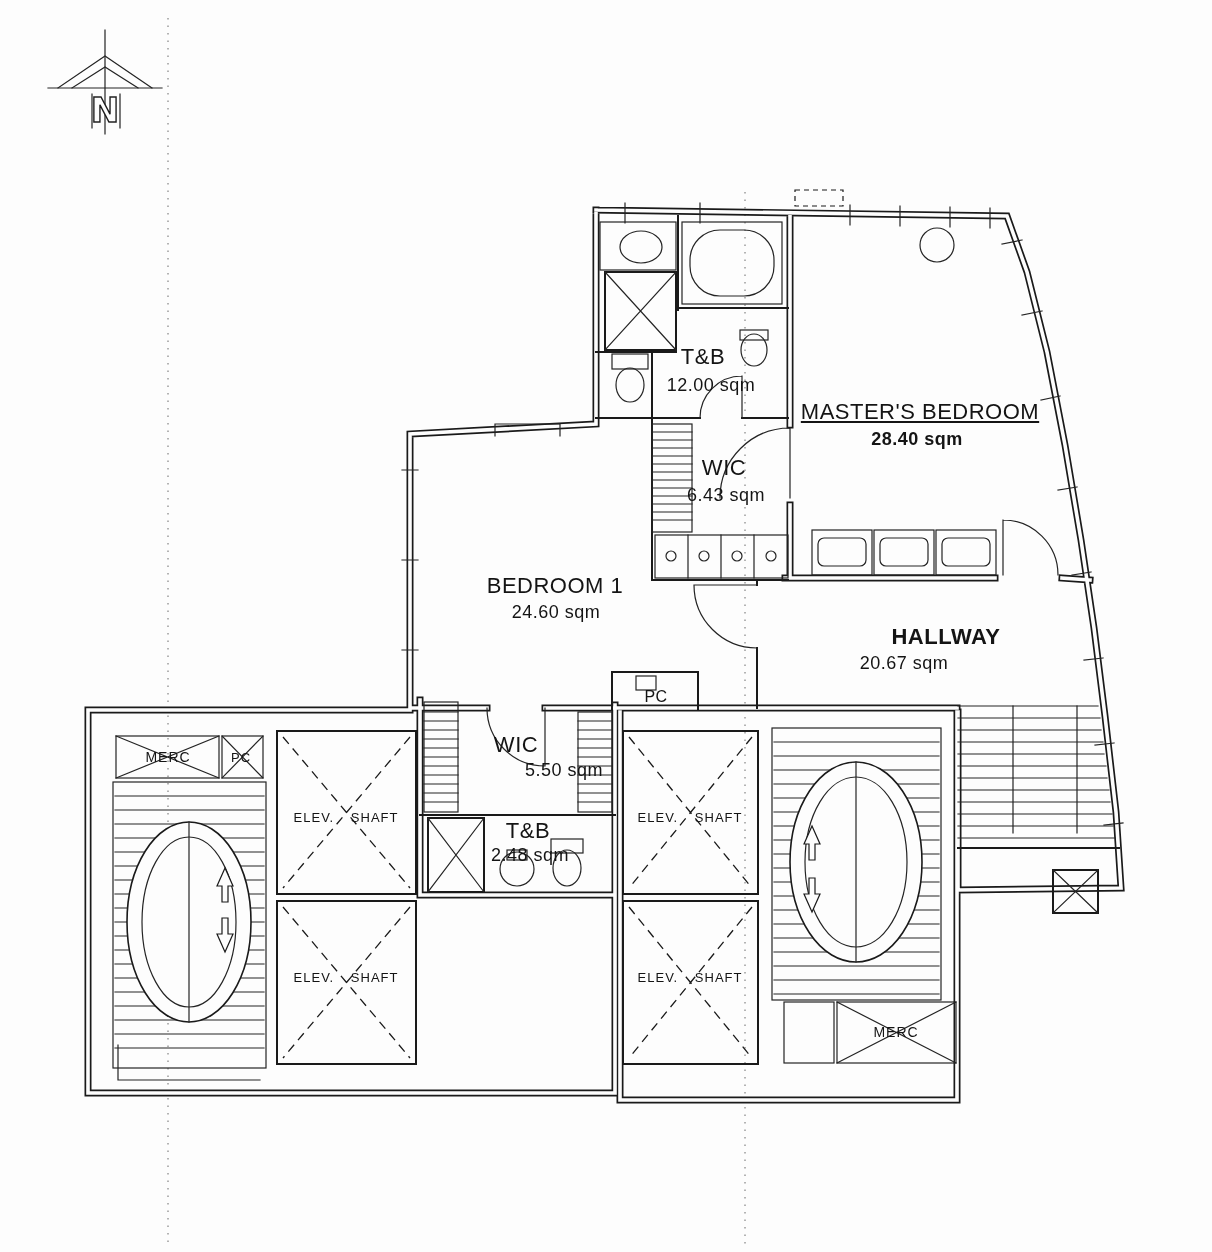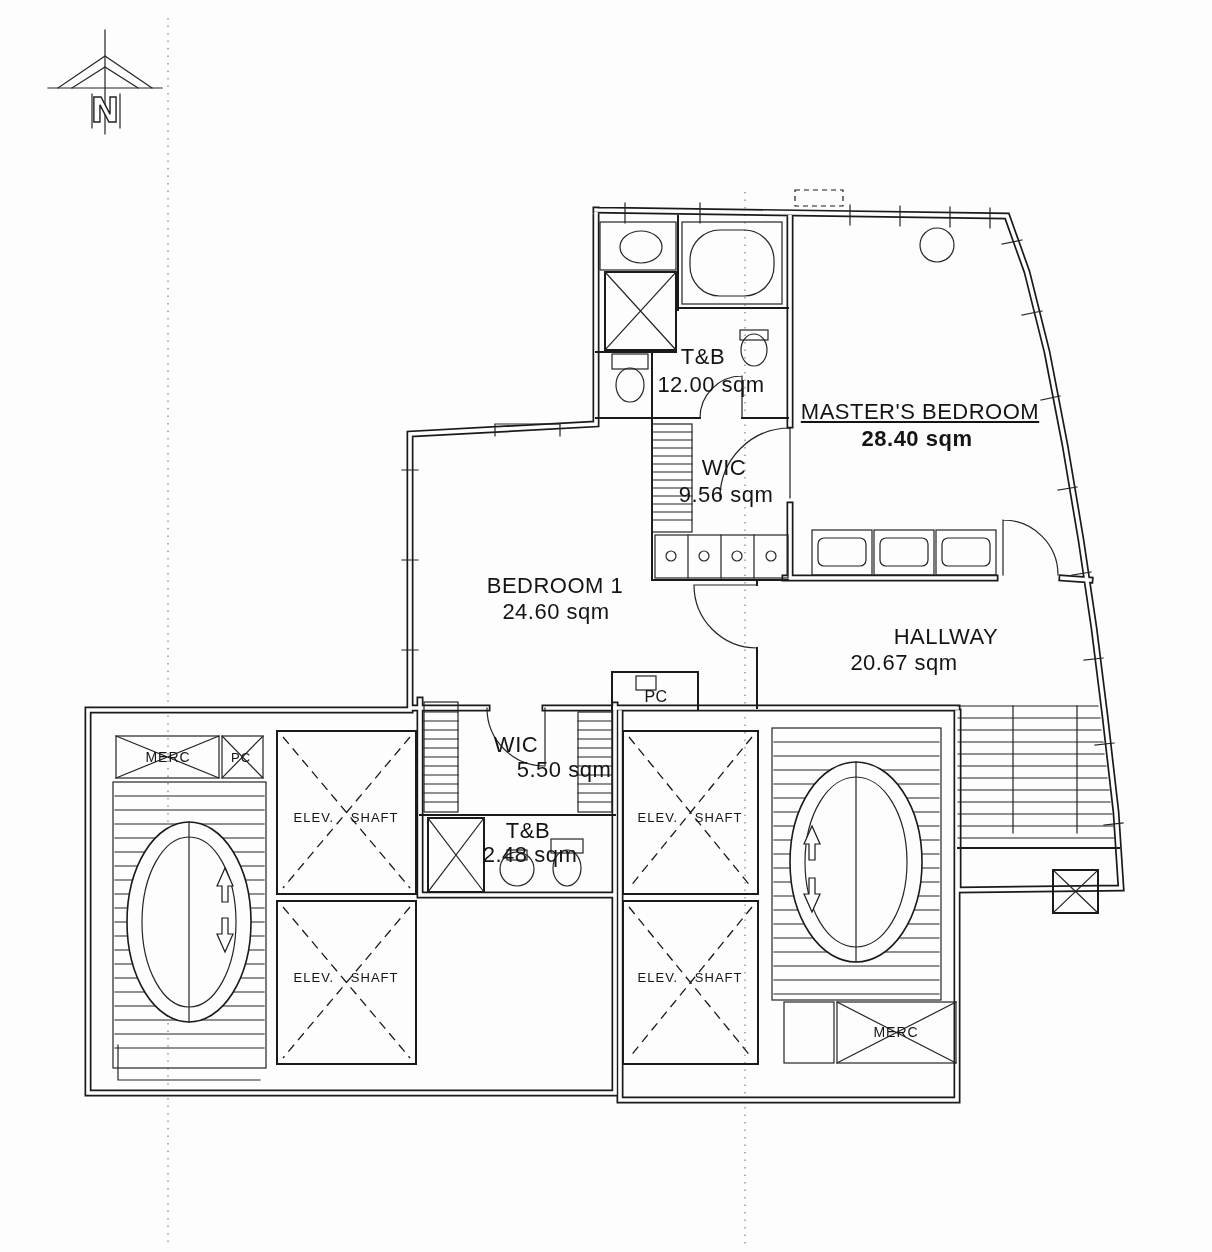--- a/index.html
+++ b/index.html
@@ -15,21 +15,21 @@
   .dsh{stroke:#1a1a1a;stroke-width:1.2;fill:none;stroke-dasharray:5 4;}
   .grid{stroke:#6a6a6a;stroke-width:1;fill:none;stroke-dasharray:1.5 6;}
   .fw {fill:#fdfdfd;stroke:#1a1a1a;stroke-width:1.6;}
   .arrowf{fill:#fdfdfd;stroke:#1a1a1a;stroke-width:1.2;}
   .ntext{fill:#fdfdfd;stroke:#1a1a1a;stroke-width:1.4;font-weight:bold;
          font-family:"DejaVu Sans",sans-serif;font-size:34px;}
   
   .lbl{position:absolute;transform:translate(-50%,-50%);white-space:nowrap;
        color:#141414;letter-spacing:.5px;}
   .room{font-size:22px;}
-  .area{font-size:22px;}
+  .area{font-size:18px;}
   .small{font-size:16px;}
   .elev{font-size:13px;word-spacing:12px;letter-spacing:1px;}
   .tiny{font-size:14px;letter-spacing:1px;}
   .tiny2{font-size:13px;letter-spacing:1px;}
 </style>
 </head>
 <body>
 
 <div class="page">
 
@@ -187,26 +187,26 @@
   </g>
 </svg>
 
 <div class="lbl room" style="left:703px;top:357px;">T&amp;B</div>
 <div class="lbl area" style="left:711px;top:385px;">12.00 sqm</div>
 
 <div class="lbl room" style="left:920px;top:412px;text-decoration:underline;">MASTER'S BEDROOM</div>
 <div class="lbl area" style="left:917px;top:439px;font-weight:bold;">28.40 sqm</div>
 
 <div class="lbl room" style="left:724px;top:468px;">WIC</div>
-<div class="lbl area" style="left:726px;top:495px;">9.56 sqm</div>
+<div class="lbl area" style="left:726px;top:495px;">6.43 sqm</div>
 
 <div class="lbl room" style="left:555px;top:586px;">BEDROOM 1</div>
 <div class="lbl area" style="left:556px;top:612px;">24.60 sqm</div>
 
-<div class="lbl room" style="left:946px;top:637px;">HALLWAY</div>
+<div class="lbl room" style="left:946px;top:637px;font-weight:bold;">HALLWAY</div>
 <div class="lbl area" style="left:896px;top:663px;margin-left:8px;">20.67 sqm</div>
 
 <div class="lbl small" style="left:656px;top:697px;">PC</div>
 
 <div class="lbl room" style="left:516px;top:745px;">WIC</div>
 <div class="lbl area" style="left:518px;top:770px;margin-left:46px;">5.50 sqm</div>
 
 <div class="lbl room" style="left:528px;top:831px;">T&amp;B</div>
 <div class="lbl area" style="left:530px;top:855px;">2.48 sqm</div>
 

